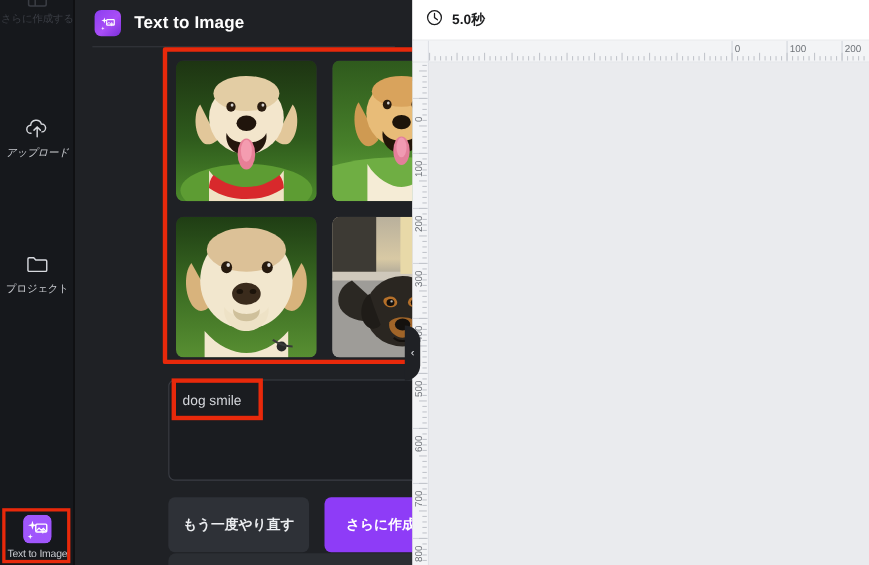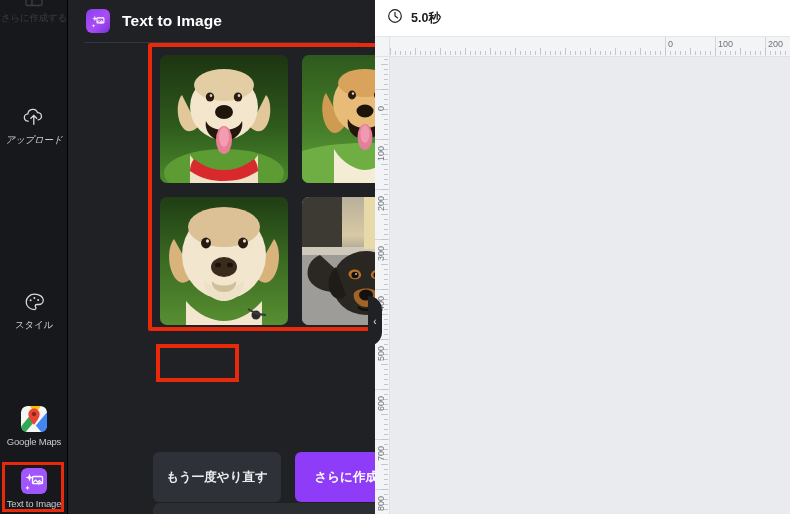--- a/index.html
+++ b/index.html
@@ -320,47 +320,31 @@
       <span class="rail-glyph">
         <svg width="24" height="20" viewBox="0 0 24 20" fill="none" stroke="#d7d9de" stroke-width="1.3" stroke-linecap="round">
           <path d="M6.2 14.2a3.7 3.7 0 01-.3-7.4 5 5 0 019.7-1.1 3.6 3.6 0 01.5 7.2"></path>
           <path d="M11.8 17.3V8.6M8.9 11.3l2.9-2.8 2.9 2.8"></path>
         </svg>
       </span>
       <span class="rail-label">アップロード</span>
     </div>
 
 
-
-    <div class="rail-item" style="top:280px;height:58px;">
+    <div class="rail-item" style="top:218px;height:58px;">
       <span class="rail-glyph">
-        <svg width="21" height="20" viewBox="0 0 21 20" fill="none" stroke="#d7d9de" stroke-width="1.3">
-          <path d="M10.4 2.2c-4.5 0-8.2 3.4-8.2 7.7 0 4.3 3.7 7.7 8.2 7.7.9 0 1.6-.7 1.6-1.5 0-.4-.2-.8-.4-1.1-.3-.3-.4-.6-.4-1 0-.8.7-1.5 1.6-1.5h1.9c2.6 0 4.6-2 4.6-4.5 0-3.2-3.9-5.8-8.9-5.8z"></path>
-          <circle cx="6.6" cy="8.3" r="1" fill="#d7d9de" stroke="none"></circle>
-          <circle cx="10.4" cy="6.1" r="1" fill="#d7d9de" stroke="none"></circle>
-          <circle cx="14.2" cy="8.1" r="1" fill="#d7d9de" stroke="none"></circle>
+        <svg width="22" height="20" viewBox="0 0 22 20" fill="none" stroke="#d7d9de" stroke-width="1.3" stroke-linejoin="round">
+          <path d="M2.4 15.6V5.4c0-.6.5-1.1 1.1-1.1h4.2l1.8 2.1h8.9c.6 0 1.1.5 1.1 1.1v8.1c0 .6-.5 1.1-1.1 1.1H3.5c-.6 0-1.1-.5-1.1-1.1z"></path>
         </svg>
       </span>
-      <span class="rail-label">スタイル</span>
-    </div>
-
-
-    <div class="rail-item" style="top:400px;height:52px;">
-      <span class="app-tile">
-        <svg width="26" height="26" viewBox="0 0 26 26">
-          <rect width="26" height="26" rx="6" fill="#f6f6f4"></rect>
-          <path d="M0 20.5L9 9.5l5.5 5L4.5 26H3a3 3 0 01-3-3z" fill="#34a853"></path>
-          <path d="M26 6.2L14.8 19.4 20.2 26H23a3 3 0 003-3z" fill="#4285f4"></path>
-          <path d="M8.8 0H20l-6 7.5z" fill="#fbbc04"></path>
-          <path d="M13 2.6c3.1 0 5.6 2.5 5.6 5.6 0 4.2-5.6 10.5-5.6 10.5S7.4 12.4 7.4 8.2C7.4 5.1 9.9 2.6 13 2.6z" fill="#ea4335"></path>
-          <circle cx="13" cy="8.1" r="2.1" fill="#7b2720"></circle>
-        </svg>
-      </span>
-      <span class="rail-label">Google Maps</span>
-    </div>
+      <span class="rail-label">プロジェクト</span>
+    </div>
+
+
+
 
     <div class="rail-item" style="top:462px;height:52px;">
       <span class="app-tile">
         <svg width="26" height="26" viewBox="0 0 26 26">
           <rect width="26" height="26" rx="6" fill="#8e3cf7"></rect>
           <rect width="26" height="26" rx="6" fill="url(#ttig)"></rect>
           <defs>
             <linearGradient id="ttig" x1="0" y1="0" x2="26" y2="26">
               <stop offset="0" stop-color="#a760ff" stop-opacity=".75"></stop>
               <stop offset="1" stop-color="#6d1fd0" stop-opacity=".75"></stop>
@@ -514,20 +498,21 @@
             <path d="M56 110c4 4 12 4 16 0" stroke="#14110e" stroke-width="2" fill="none"></path>
             <path d="M92 108c8-2 18 0 22 6 2 6-4 10-12 10s-14-4-14-9z" fill="#e9e4da"></path>
             <path d="M96 112l3 10M104 111l3 11" stroke="#c9c3b6" stroke-width="1.6"></path>
           </svg>
         </div>
 
       </div>
     </div>
     <div id="results-highlight"></div>
 
+    <div id="prompt-box">dog smile</div>
     <div id="prompt-highlight"></div>
 
     <div id="btn-row">
       <div class="btn" id="btn-retry">もう一度やり直す</div>
       <div class="btn" id="btn-more">さらに作成する</div>
     </div>
 
     <div id="panel-bottom-card"></div>
   </div>
 

